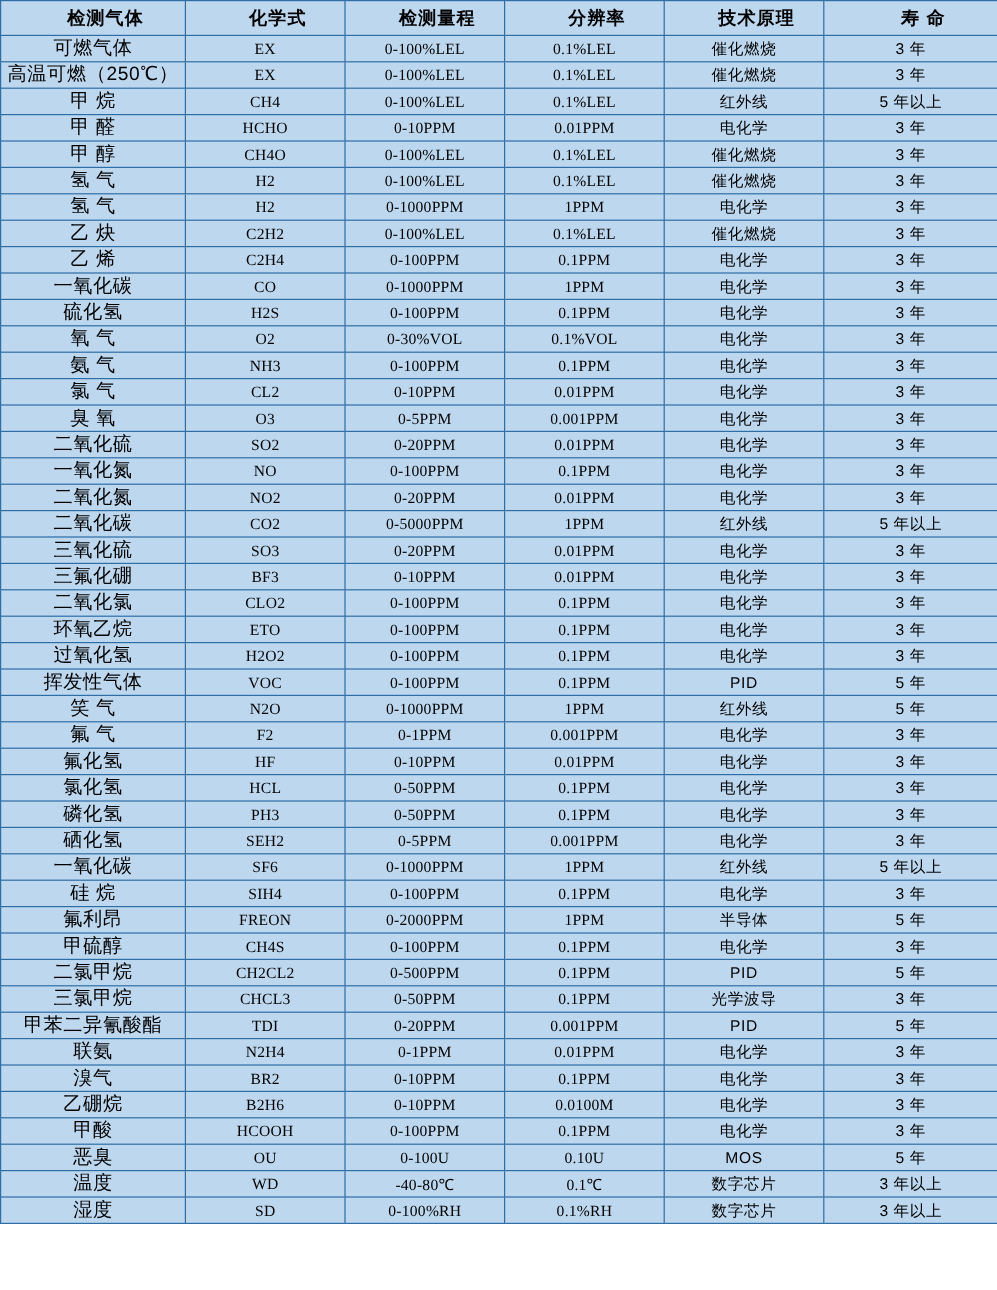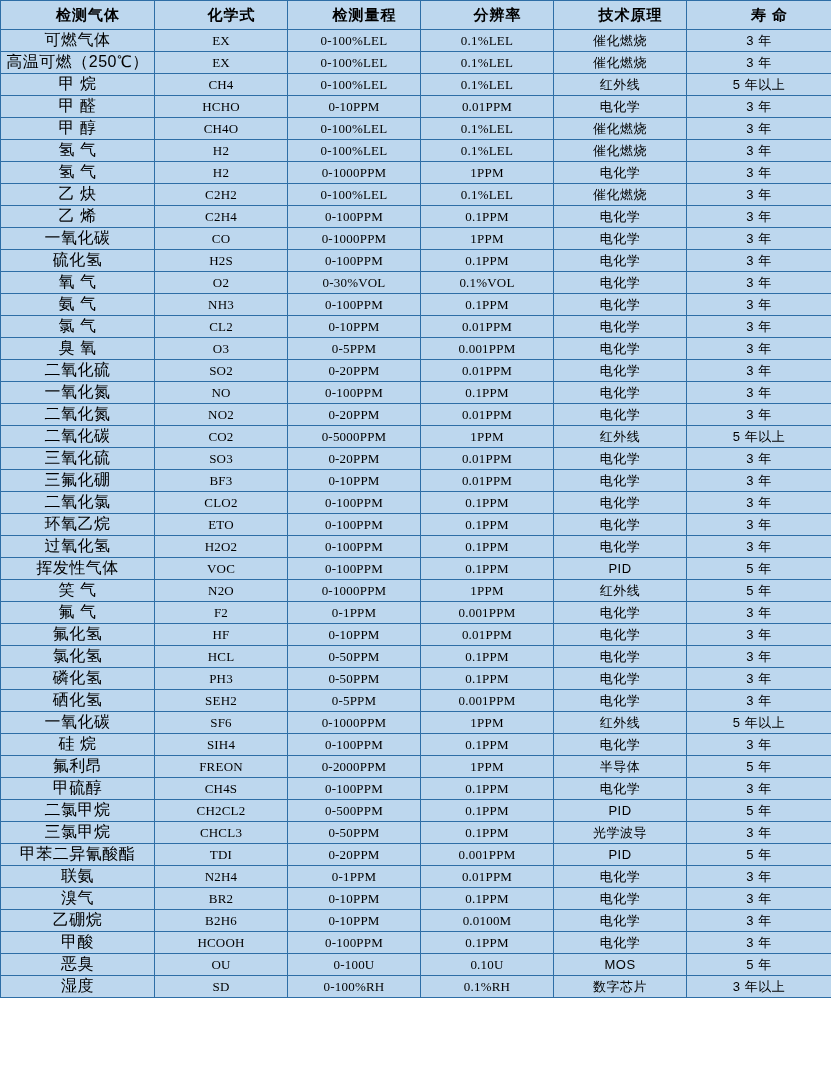--- a/index.html
+++ b/index.html
@@ -433,20 +433,28 @@
         </tr>
         <tr>
           <td class="name">恶臭</td>
           <td class="code">OU</td>
           <td class="range">0-100U</td>
           <td class="res">0.10U</td>
           <td class="tech">MOS</td>
           <td class="life">5 年</td>
         </tr>
         <tr>
+          <td class="name">温度</td>
+          <td class="code">WD</td>
+          <td class="range">-40-80℃</td>
+          <td class="res">0.1℃</td>
+          <td class="tech">数字芯片</td>
+          <td class="life">3 年以上</td>
+        </tr>
+        <tr>
           <td class="name">湿度</td>
           <td class="code">SD</td>
           <td class="range">0-100%RH</td>
           <td class="res">0.1%RH</td>
           <td class="tech">数字芯片</td>
           <td class="life">3 年以上</td>
         </tr>
       </tbody>
   </table>
 </div>

